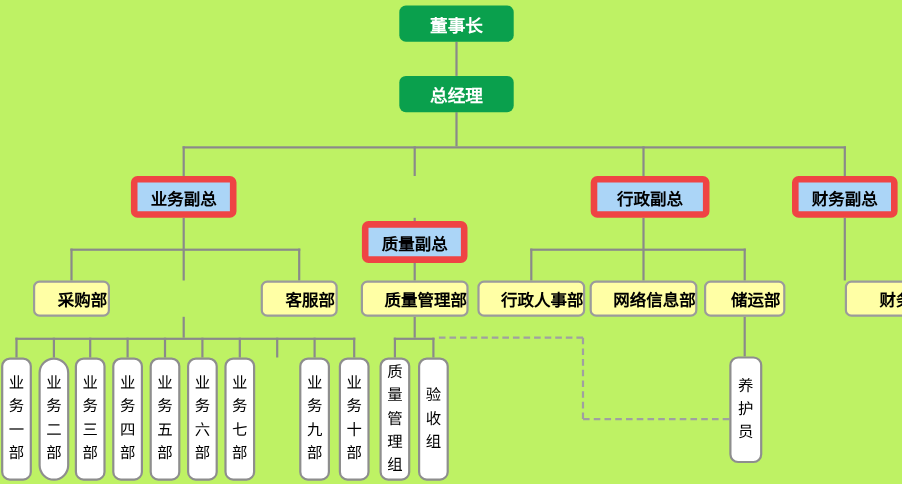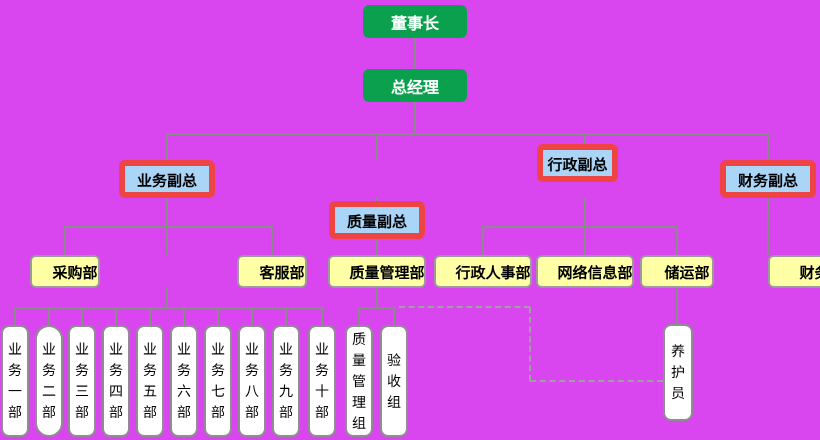--- a/index.html
+++ b/index.html
@@ -1,17 +1,17 @@
 <!DOCTYPE html>
 <html lang="zh-CN"><head>
 <meta charset="utf-8">
 <style>
   html,body { margin:0; padding:0; background:#ffffff; }
   .stage {
-    position:relative; width:820px; height:440px; background:#d946ef;
+    position:relative; width:820px; height:440px; background:#bef264;
     font-family:"DejaVu Sans", sans-serif; color:#000; overflow:hidden;
   }
   .node {
     position:absolute; box-sizing:border-box;
     display:flex; align-items:center; justify-content:center;
     text-align:center; font-weight:bold; white-space:nowrap;
   }
   .green  { background:#0aa04d; color:#ffffff; border-radius:6px; font-size:16px; }
   .blue   { background:#abd5f7; border:6px solid #ef4444; border-radius:6px; font-size:15px;text-align:right; }
   .yellow { background:#ffffa5; border:2px solid #9b9b9b; border-radius:6px; font-size:15px;padding-left:20px; }
@@ -73,21 +73,21 @@
 
   <div class="dash-h" style="left:399px; top:306px; width:131px;"></div>
   <div class="dash-v" style="left:529px; top:307px; height:74px;"></div>
   <div class="dash-h" style="left:530px; top:380px; width:133px;"></div>
 
   <div class="node green" style="left:363px; top:5px;  width:104px; height:33px;">董事长</div>
   <div class="node green" style="left:363px; top:69px; width:104px; height:33px;">总经理</div>
 
   <div class="node blue" style="left:119px; top:160px; width:96px; height:38px;">业务副总</div>
   <div class="node blue" style="left:329px; top:160px; width:96px; height:38px;margin-top:41px;">质量副总</div>
-  <div class="node blue" style="left:537px; top:144px; width:81px; height:38px;">行政副总</div>
+  <div class="node blue" style="left:537px; top:160px; width:108px; height:38px;">行政副总</div>
   <div class="node blue" style="left:720px; top:160px; width:96px; height:38px;">财务副总</div>
 
   <div class="node yellow" style="left:30px;  top:255px; width:70px; height:33px;">采购部</div>
   <div class="node yellow" style="left:237px; top:255px; width:70px; height:33px;">客服部</div>
   <div class="node yellow" style="left:328px; top:255px; width:98px; height:33px;">质量管理部</div>
   <div class="node yellow" style="left:536px; top:255px; width:98px; height:33px;">网络信息部</div>
   <div class="node yellow" style="left:434px; top:255px; width:98px; height:33px;">行政人事部</div>
   <div class="node yellow" style="left:640px; top:255px; width:74px; height:33px;">储运部</div>
   <div class="node yellow" style="left:724px; top:255px; width:88px; height:33px;margin-left:44px;">财务部</div>
 
@@ -105,23 +105,20 @@
     </div>
   <div class="node vert" style="left:136px; top:325px; width:28px; height:112px;">
       <span class="vtext">业务五部</span>
     </div>
   <div class="node vert" style="left:170px; top:325px; width:28px; height:112px;">
       <span class="vtext">业务六部</span>
     </div>
   <div class="node vert" style="left:204px; top:325px; width:28px; height:112px;justify-content:flex-end;">
       <span class="vtext">业务七部</span>
     </div>
-  <div class="node vert" style="left:238px; top:325px; width:28px; height:112px;">
-      <span class="vtext">业务八部</span>
-    </div>
   <div class="node vert" style="left:272px; top:325px; width:28px; height:112px;">
       <span class="vtext">业务九部</span>
     </div>
   <div class="node vert" style="left:308px; top:325px; width:28px; height:112px;">
       <span class="vtext">业务十部</span>
     </div>
 
   <div class="node vert" style="left:345px; top:325px; width:28px; height:112px;">
       <span class="vtext">质量管理组</span>
     </div>

